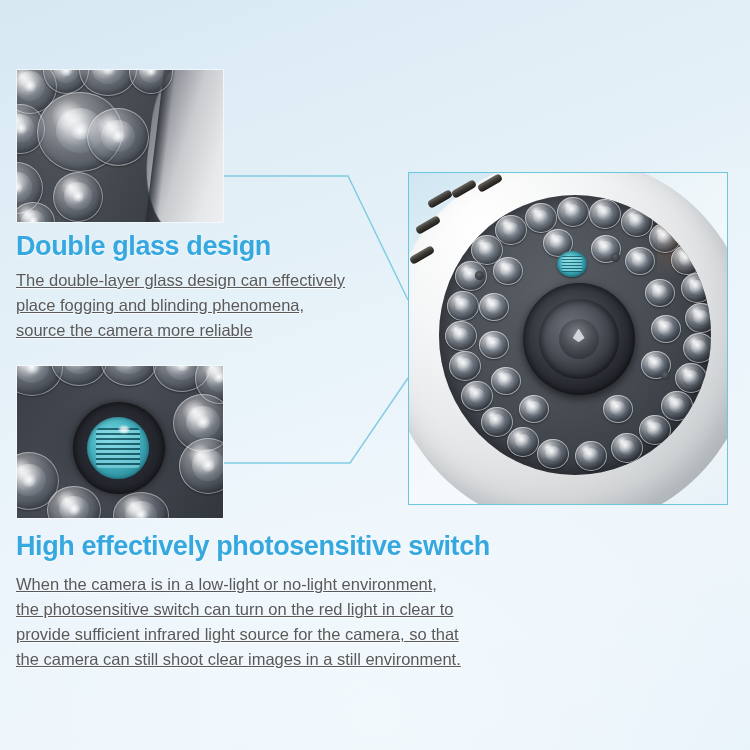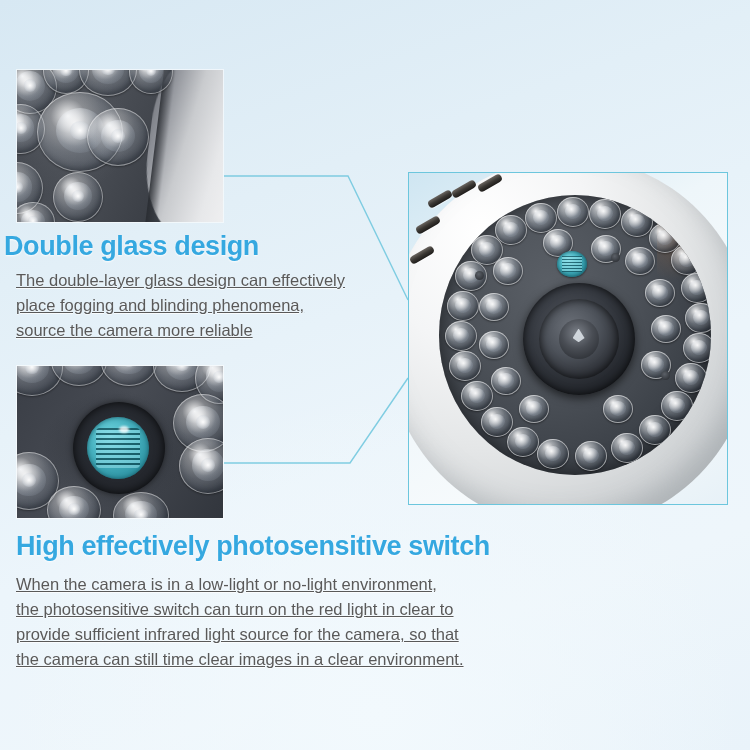--- a/index.html
+++ b/index.html
@@ -218,21 +218,21 @@
   
   .headline {
     position: absolute;
     color: #35a8e0;
     font-weight: bold;
     font-size: 27px;
     letter-spacing: -0.4px;
     white-space: nowrap;
     text-shadow: 0 1px 2px rgba(255,255,255,.85);
   }
-  #headline-glass { left: 4px; top: 231px; }
+  #headline-glass { left: 16px; top: 231px; }
   #headline-switch { left: 16px; top: 531px; }
 
   .body-copy {
     position: absolute;
     color: #595959;
     font-size: 16.5px;
     line-height: 25px;
     white-space: nowrap;
     text-shadow: 0 1px 1px rgba(255,255,255,.7);
     text-decoration: underline;
@@ -356,16 +356,16 @@
     <p>place fogging and blinding phenomena,</p>
     <p>source the camera more reliable</p>
   </div>
 
   <div class="headline" id="headline-switch">High effectively photosensitive switch</div>
 
   <div class="body-copy" id="copy-switch">
     <p>When the camera is in a low-light or no-light environment,</p>
     <p>the photosensitive switch can turn on the red light in clear to</p>
     <p>provide sufficient infrared light source for the camera, so that</p>
-    <p>the camera can still time clear images in a clear environment.</p>
+    <p>the camera can still shoot clear images in a still environment.</p>
   </div>
 
 </div>
 
 </body></html>

